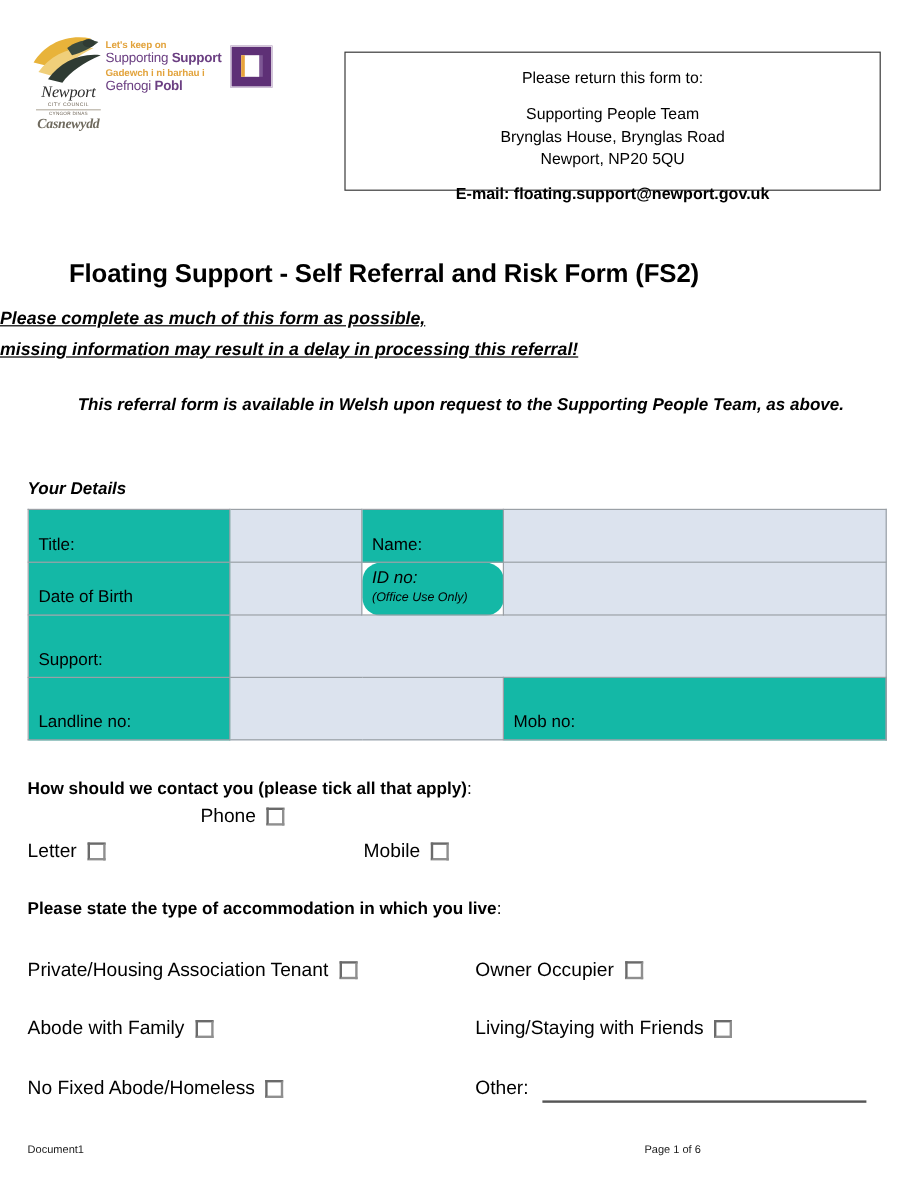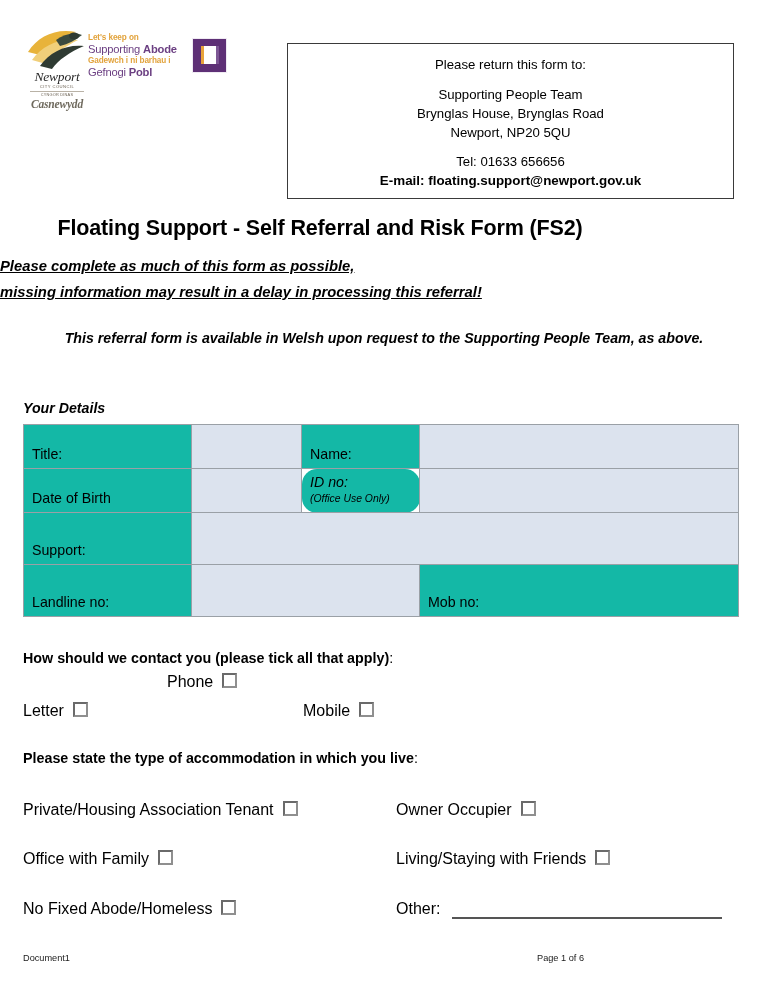--- a/index.html
+++ b/index.html
@@ -157,21 +157,21 @@
     height: 18px;
     background: #7d5794;
   }
 
   
   .return-box {
     position: absolute;
     left: 287px;
     top: 23px;
     width: 447px;
-    height: 156px;
+    height: 116px;
     border: 1px solid #3a3a3a;
     box-sizing: border-box;
     text-align: center;
     font-size: 13.2px;
     line-height: 19px;
     padding-top: 11px;
     box-sizing: border-box;
   }
   .return-box .gap { height: 11px; }
   .return-box .gap-sm { height: 10px; }
@@ -335,37 +335,36 @@
       </svg>
       <div class="logo-newport">Newport</div>
       <div class="logo-sub1">CITY COUNCIL</div>
       <div class="logo-rule"></div>
       <div class="logo-sub2">CYNGOR DINAS</div>
       <div class="logo-casnewydd">Casnewydd</div>
     </div>
 
     <div class="sp-block">
       <div class="sp-line sp-tag">Let's keep on</div>
-      <div class="sp-line sp-main"><span class="lite">Supporting </span><span>Abode</span></div>
+      <div class="sp-line sp-main"><span class="lite">Supporting </span><span>Support</span></div>
       <div class="sp-line sp-tag">Gadewch i ni barhau i</div>
       <div class="sp-line sp-main"><span class="lite">Gefnogi </span><span>Pobl</span></div>
       <div class="sp-icon">
         <div class="jamb"></div>
         <div class="door"></div>
       </div>
     </div>
 
     <div class="return-box">
       <div>Please return this form to:</div>
       <div class="gap"></div>
       <div>Supporting People Team</div>
       <div>Brynglas House, Brynglas Road</div>
       <div>Newport, NP20 5QU</div>
       <div class="gap-sm"></div>
-      <div>Tel:  01633 656656</div>
       <div class="bold">E-mail:  floating.support@newport.gov.uk</div>
     </div>
   </div>
 
   <div class="doc-title">Floating Support - Self Referral and Risk Form (FS2)</div>
 
   <div class="subtitle">
     <span>Please complete as much of this form as possible,</span><br>
     <span>missing information may result in a delay in processing this referral!</span>
   </div>
@@ -425,21 +424,21 @@
   <div class="q-heading" style="left:23px; top:750px;"><span>Please state the type of accommodation in which you live</span><span class="plain">:</span></div>
 
   <div class="opt" style="left:23px; top:800px;">
     <span class="opt-label">Private/Housing Association Tenant</span><span class="cbox"></span>
   </div>
   <div class="opt" style="left:396px; top:800px;">
     <span class="opt-label">Owner Occupier</span><span class="cbox"></span>
   </div>
 
   <div class="opt" style="left:23px; top:849px;">
-    <span class="opt-label">Office with Family</span><span class="cbox"></span>
+    <span class="opt-label">Abode with Family</span><span class="cbox"></span>
   </div>
   <div class="opt" style="left:396px; top:849px;">
     <span class="opt-label">Living/Staying with Friends</span><span class="cbox"></span>
   </div>
 
   <div class="opt" style="left:23px; top:899px;">
     <span class="opt-label">No Fixed Abode/Homeless</span><span class="cbox"></span>
   </div>
   <div class="opt" style="left:396px; top:899px;">
     <span class="opt-label">Other:</span>

